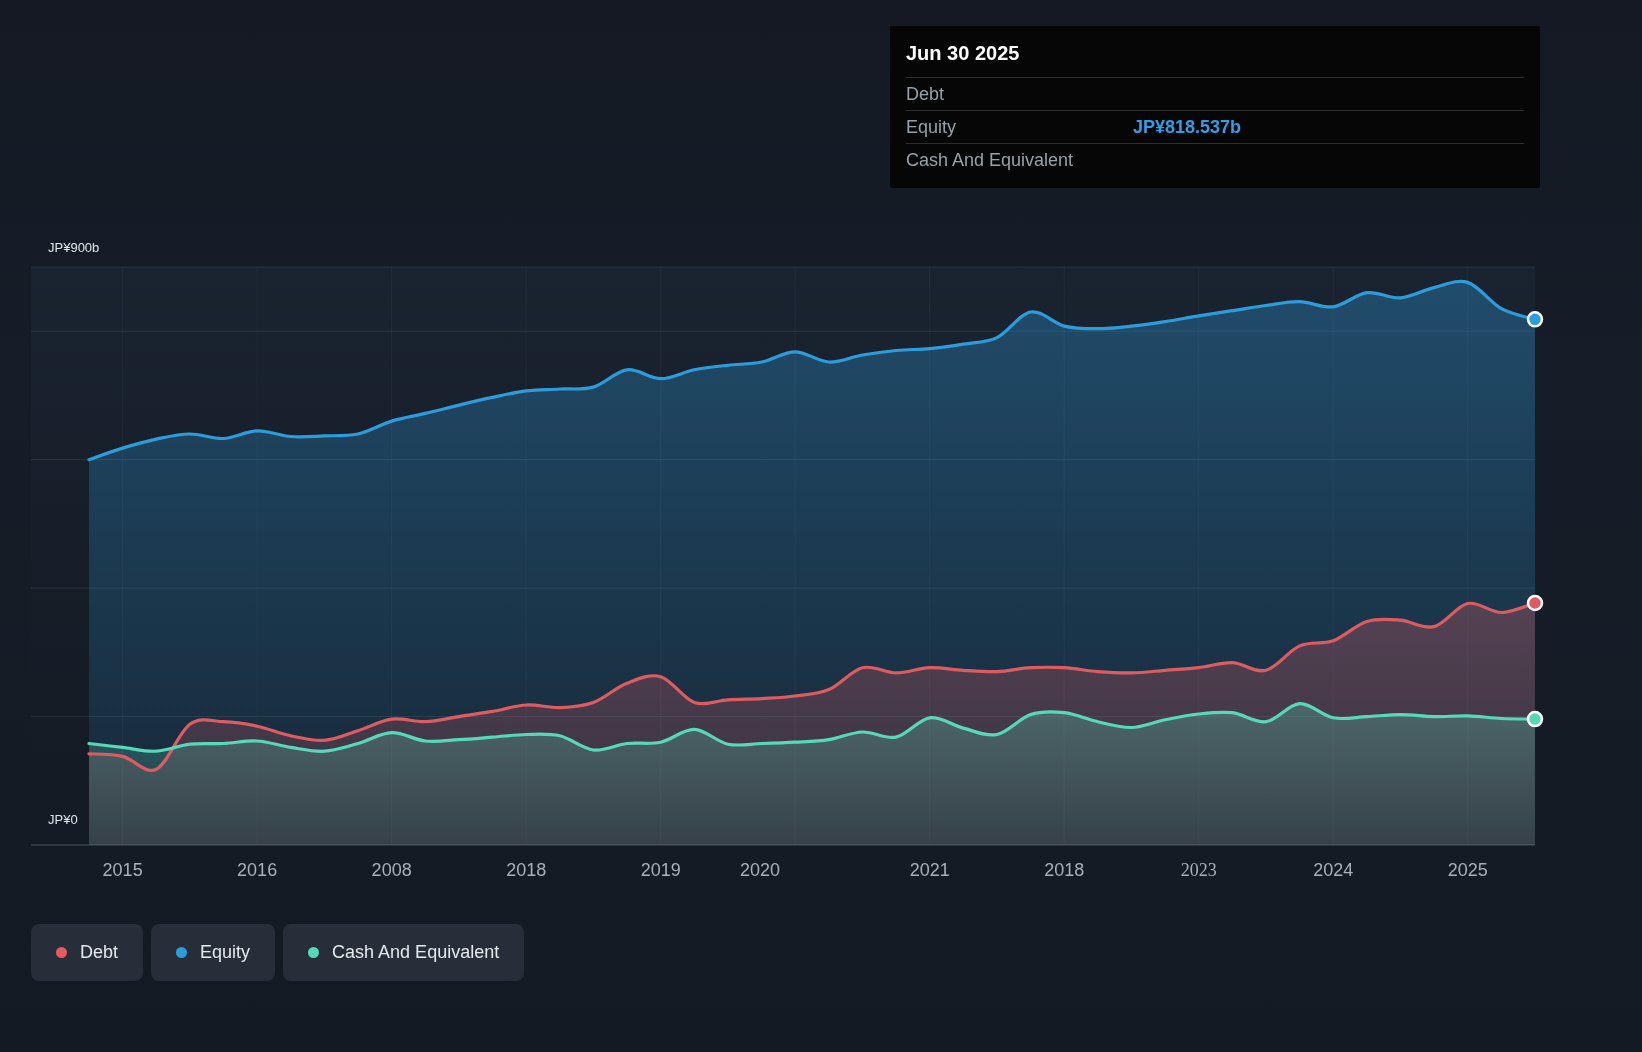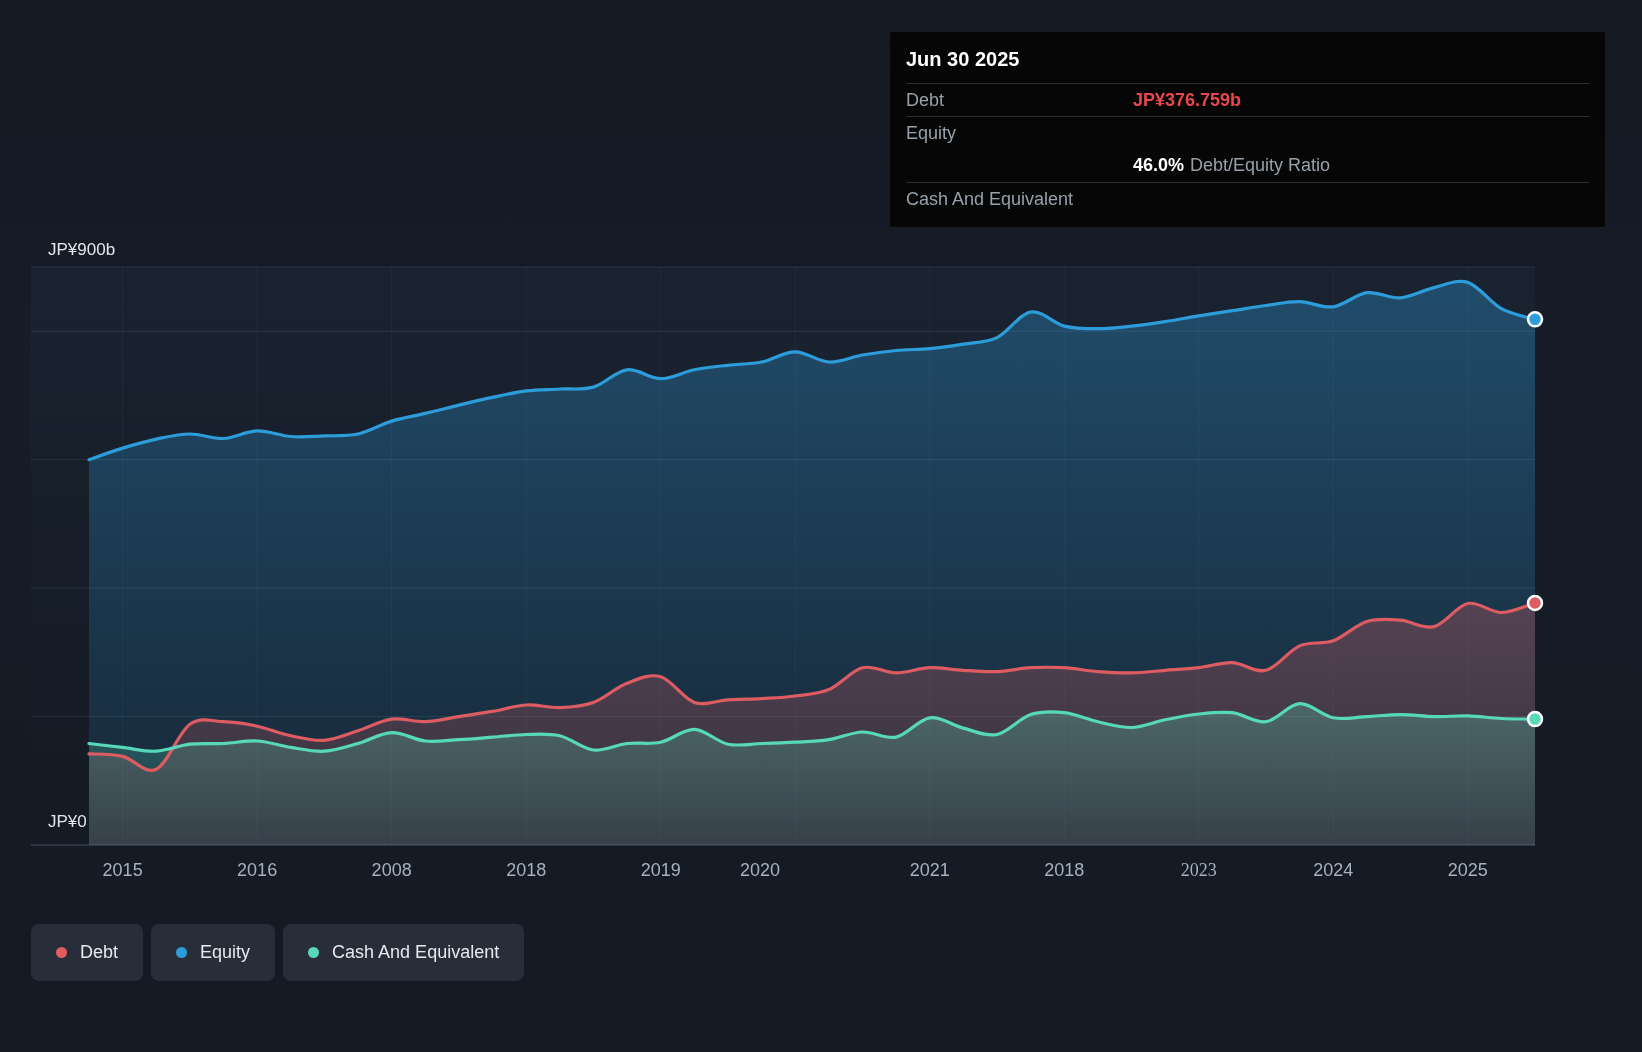--- a/index.html
+++ b/index.html
@@ -3,28 +3,28 @@
 <meta charset="utf-8">
 <style>
   * { margin:0; padding:0; box-sizing:border-box; }
   html, body { width:1642px; height:1052px; background:#12161d; }
   #app {
     position:relative; width:1642px; height:1052px;
     background:linear-gradient(180deg,#141923 0%,#161d28 35%,#141a23 100%);
     font-family:"Liberation Sans", sans-serif;
     color:#e6e9ed; overflow:hidden;
   }
-  .y-label { position:absolute; font-size:17px; color:#e2e6ea; }
+  .y-label { position:absolute; font-size:13px; color:#e2e6ea; }
   #y-top    { left:48px; top:240px; }
   #y-bottom { left:48px; top:812px; }
   #chart-svg { position:absolute; left:31px; top:267px; overflow:visible; }
   #x-axis { position:absolute; left:31px; top:860px; width:1504px; height:24px; }
   #x-axis span { position:absolute; transform:translateX(-50%); font-size:18px; color:#a7b1bc; white-space:nowrap; }
 
-  .tooltip { position:absolute; left:890px; top:32px; width:715px; background:#060607; border-radius:2px; padding-bottom:12px; }
+  .tooltip { position:absolute; left:890px; top:26px; width:650px; background:#060607; border-radius:2px; padding-bottom:12px; }
   .tt-title { font-size:20px; font-weight:bold; color:#ffffff; padding:16px 16px 12px 16px; }
   .tt-row { display:grid; grid-template-columns:227px 1fr; align-items:center; height:33px; margin:0 16px; }
   .tt-row.bordered { border-top:1px solid rgba(255,255,255,0.16); }
   .tt-label { font-size:18px; color:#98a1a9; }
   .tt-value { font-size:18px; font-weight:bold; }
   .ratio-strong { font-size:18px; font-weight:bold; color:#ffffff; }
   .ratio-rest { font-size:18px; color:#98a1a9; margin-left:6px; }
 
   #legend { position:absolute; left:31px; top:924px; display:flex; gap:8px; }
   .legend-pill { display:flex; align-items:center; gap:13px; height:57px; padding:0 25px; background:#272e39; border-radius:8px; font-size:18px; color:#e6e9ed; cursor:pointer; }
@@ -32,30 +32,24 @@
 </style>
 </head>
 <body>
 
 <div id="app">
 
   <div class="tooltip">
     <div class="tt-title">Jun 30 2025</div>
     <div class="tt-row bordered">
       <span class="tt-label">Debt</span>
-      <span class="tt-value" style="color: rgb(232, 71, 77);">JP¥376.759b</span>
     </div>
     <div class="tt-row bordered">
       <span class="tt-label">Equity</span>
-    </div>
-    <div class="tt-row">
-      <span class="tt-label"></span>
-      <span>
-        <span class="ratio-strong">46.0%</span><span class="ratio-rest">Debt/Equity Ratio</span>
-      </span>
+      <span class="tt-value" style="color: rgb(47, 159, 232);">JP¥818.537b</span>
     </div>
     <div class="tt-row bordered">
       <span class="tt-label">Cash And Equivalent</span>
     </div>
   </div>
 
   <div class="y-label" id="y-top">JP¥900b</div>
   <div class="y-label" id="y-bottom">JP¥0</div>
 
   <svg id="chart-svg" width="1504" height="578">

